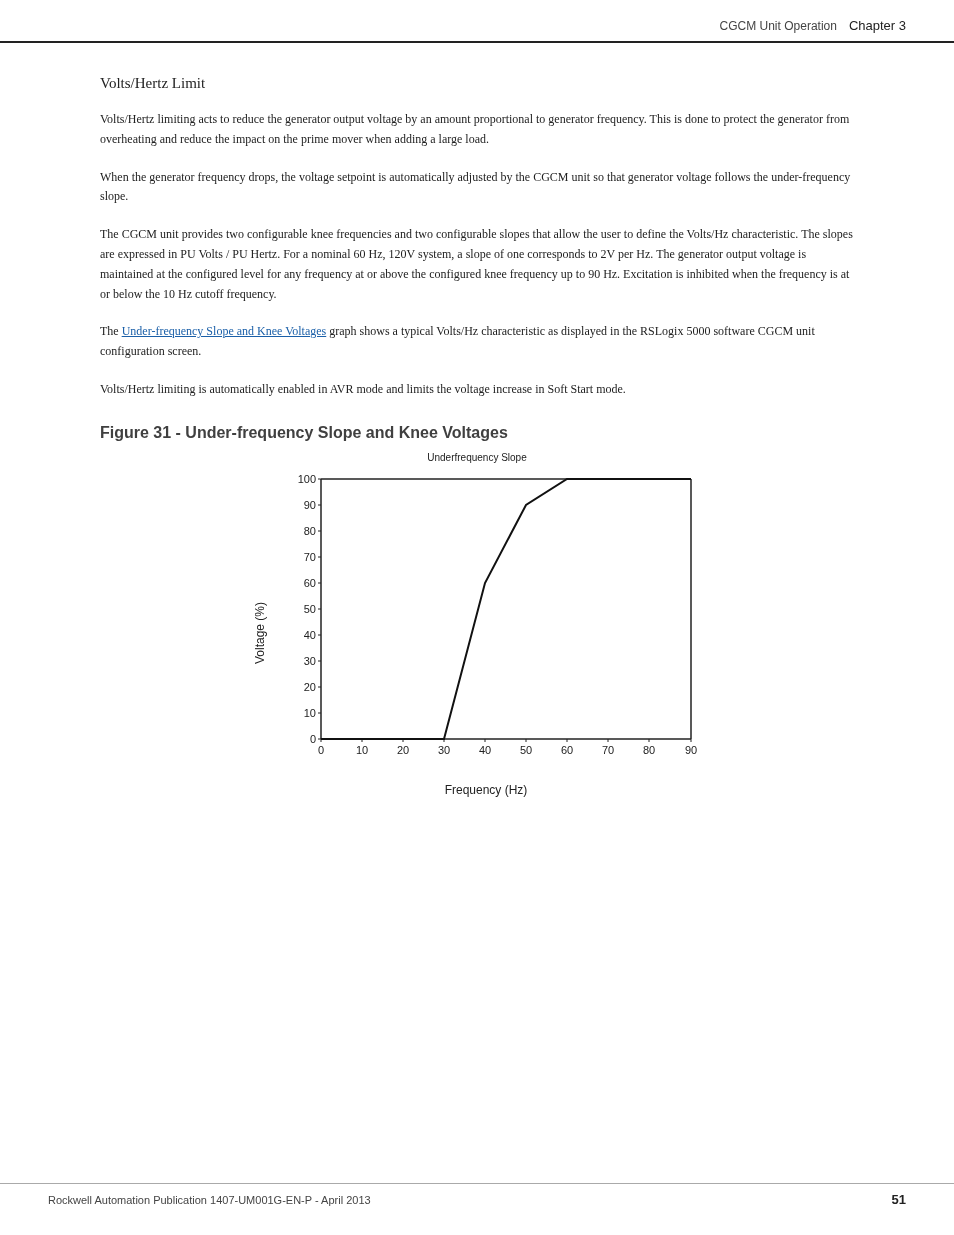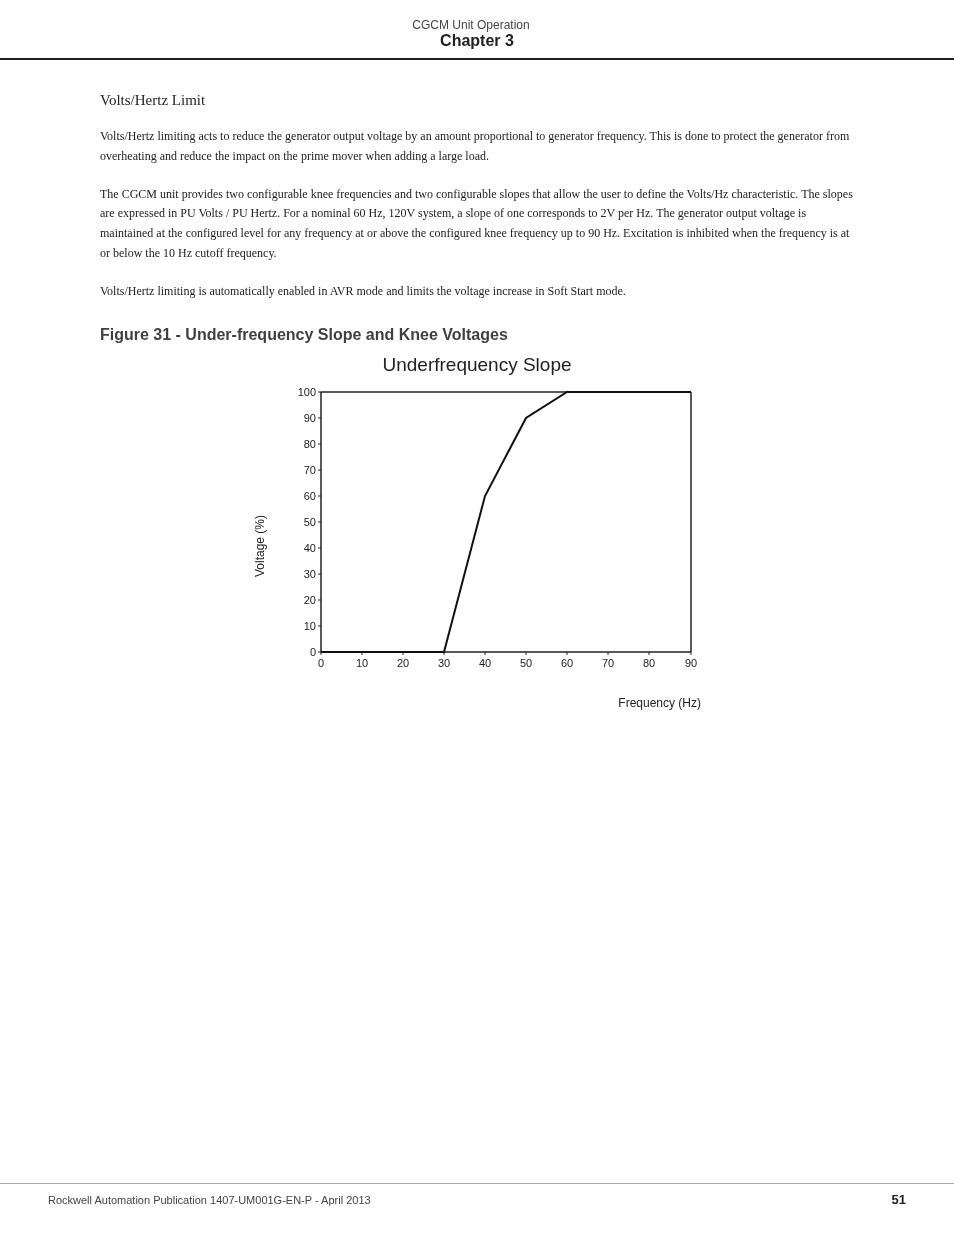--- a/index.html
+++ b/index.html
@@ -18,32 +18,31 @@
       position: relative;
     }
     
     .page-header {
       display: flex;
       justify-content: flex-end;
       align-items: center;
       padding: 18px 48px 8px 48px;
       border-bottom: 2px solid #222;
       margin-bottom: 0;
-      flex-direction: column;
     }
     .header-section-title {
       font-family: Arial, Helvetica, sans-serif;
       font-size: 12px;
       color: #444;
       margin-right: 12px;
     }
     .header-chapter {
       font-family: Arial, Helvetica, sans-serif;
-      font-size: 16px;
-      font-weight: bold;
+      font-size: 13px;
+      font-weight: normal;
       color: #222;
     }
     
     .page-content {
       padding: 32px 100px 60px 100px;
     }
     .section-title {
       font-size: 15px;
       margin-bottom: 18px;
       color: #222;
@@ -73,21 +72,21 @@
       margin-top: 8px;
       margin-bottom: 16px;
     }
     .chart-outer {
       display: flex;
       flex-direction: column;
       align-items: center;
     }
     .chart-title {
       font-family: Arial, Helvetica, sans-serif;
-      font-size: 19px;
+      font-size: 10px;
       color: #222;
       margin-bottom: 6px;
       text-align: center;
     }
     .chart-body {
       display: flex;
       flex-direction: row;
       align-items: stretch;
     }
     .y-axis-label {
@@ -104,21 +103,21 @@
     }
     .chart-with-axes {
       display: flex;
       flex-direction: column;
       align-items: flex-start;
     }
     .x-axis-label {
       font-family: Arial, Helvetica, sans-serif;
       font-size: 12px;
       color: #222;
-      text-align: right;
+      text-align: center;
       margin-top: 4px;
     }
     
     .page-footer {
       position: absolute;
       bottom: 28px;
       left: 0; right: 0;
       display: flex;
       justify-content: space-between;
       align-items: center;
@@ -148,25 +147,31 @@
     <span class="header-chapter">Chapter 3</span>
   </div>
 
   <div class="page-content">
     <div class="section-title">Volts/Hertz Limit</div>
 
     <p class="para">
       <span>Volts/Hertz limiting acts to reduce the generator output voltage by an amount proportional to generator frequency. This is done to protect the generator from overheating and reduce the impact on the prime mover when adding a large load.</span>
     </p>
 
+    <p class="para">
+      <span>When the generator frequency drops, the voltage setpoint is automatically adjusted by the CGCM unit so that generator voltage follows the under-frequency slope.</span>
+    </p>
 
     <p class="para">
       <span>The CGCM unit provides two configurable knee frequencies and two configurable slopes that allow the user to define the Volts/Hz characteristic. The slopes are expressed in PU Volts / PU Hertz. For a nominal 60 Hz, 120V system, a slope of one corresponds to 2V per Hz. The generator output voltage is maintained at the configured level for any frequency at or above the configured knee frequency up to 90 Hz. Excitation is inhibited when the frequency is at or below the 10 Hz cutoff frequency.</span>
     </p>
 
+    <p class="para">
+      <span>The </span><a class="inline-link">Under-frequency Slope and Knee Voltages</a><span> graph shows a typical Volts/Hz characteristic as displayed in the RSLogix 5000 software CGCM unit configuration screen.</span>
+    </p>
 
     <p class="para">
       <span>Volts/Hertz limiting is automatically enabled in AVR mode and limits the voltage increase in Soft Start mode.</span>
     </p>
 
     <div class="figure-label">Figure 31 - Under-frequency Slope and Knee Voltages</div>
 
     <div class="chart-container">
       <div class="chart-outer">
         <div class="chart-title">Underfrequency Slope</div>

